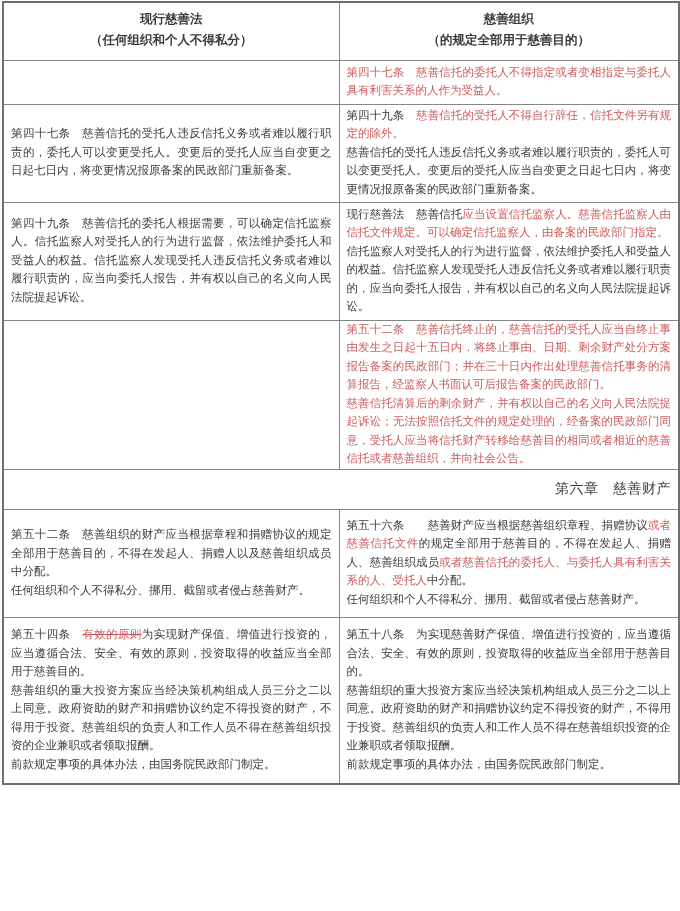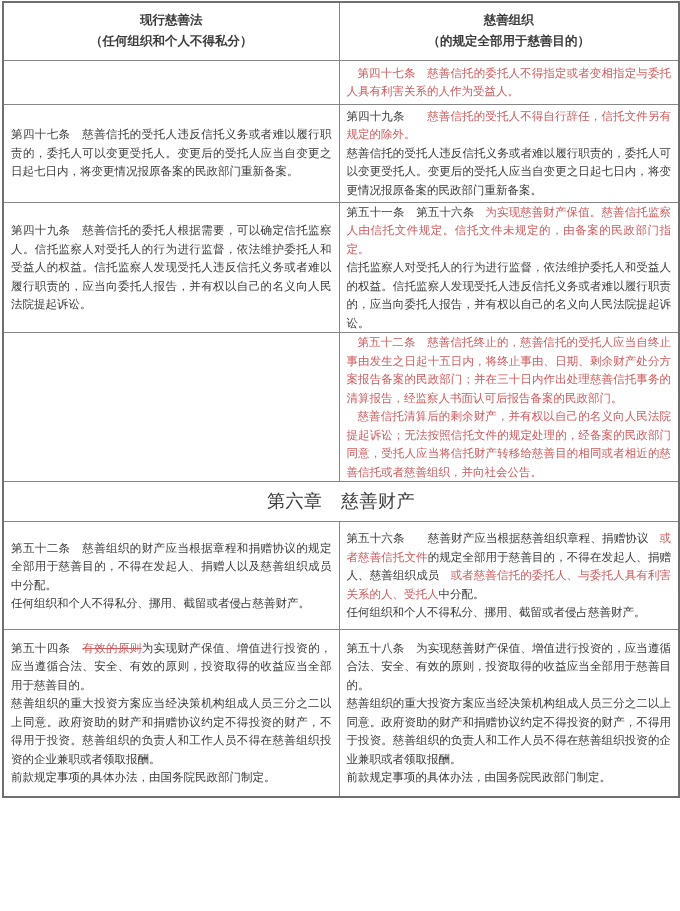--- a/index.html
+++ b/index.html
@@ -8,21 +8,21 @@
     width: 680px;
     height: 911px;
     background: #ffffff;
     overflow: hidden;
   }
   .page {
     width: 680px;
     height: 683px;
     box-sizing: border-box;
     padding: 1px 2px;
-    font-family: Liberation Sans, sans-serif;
+    font-family: Liberation Mono, monospace;
   }
   table.cmp {
     border-collapse: collapse;
     table-layout: fixed;
     width: 676px;
     border: 2px solid #6f6f6f;
   }
   .cmp th, .cmp td {
     border: 1px solid #868686;
     box-sizing: border-box;
@@ -36,25 +36,25 @@
   }
   .cmp th {
     font-weight: bold;
     text-align: center;
     font-size: 12.5px;
     line-height: 21px;
     padding: 4px 6px;
   }
   .cmp p { margin: 0; }
   .k  { color: #3b3b3b; }
-  .r  { color: #cd5b5d; margin-left: 11px; }
+  .r  { color: #cd5b5d; }
   .rs { color: #cd5b5d; text-decoration: line-through; }
   td.chapter {
-    text-align: center;
-    font-size: 18px;
+    text-align: right;
+    font-size: 14px;
     letter-spacing: 0.5px;
   }
   tr.hh { height: 58px; }
   tr.h0 { height: 44px; }
   tr.h1 { height: 98px; }
   tr.h2 { height: 118px; }
   tr.h3 { height: 149px; }
   tr.hc { height: 40px; }
   tr.h4 { height: 123px; }
   tr.h5 { height: 108px; }
@@ -98,21 +98,21 @@
           <p><span class="k">第四十九条　</span><span class="r">慈善信托的受托人不得自行辞任，信托文件另有规定的除外。</span></p>
           <p><span class="k">慈善信托的受托人违反信托义务或者难以履行职责的，委托人可以变更受托人。变更后的受托人应当自变更之日起七日内，将变更情况报原备案的民政部门重新备案。</span></p>
         </td>
       </tr>
 
       <tr class="h2">
         <td class="cell">
           <p><span class="k">第四十九条　慈善信托的委托人根据需要，可以确定信托监察人。信托监察人对受托人的行为进行监督，依法维护委托人和受益人的权益。信托监察人发现受托人违反信托义务或者难以履行职责的，应当向委托人报告，并有权以自己的名义向人民法院提起诉讼。</span></p>
         </td>
         <td class="cell">
-          <p><span class="k">第五十一条　第五十六条</span><span class="r">为实现慈善财产保值。慈善信托监察人由信托文件规定。信托文件未规定的，由备案的民政部门指定。</span></p>
+          <p><span class="k">现行慈善法　慈善信托</span><span class="r">应当设置信托监察人。慈善信托监察人由信托文件规定。可以确定信托监察人，由备案的民政部门指定。</span></p>
           <p><span class="k">信托监察人对受托人的行为进行监督，依法维护委托人和受益人的权益。信托监察人发现受托人违反信托义务或者难以履行职责的，应当向委托人报告，并有权以自己的名义向人民法院提起诉讼。</span></p>
         </td>
       </tr>
 
       <tr class="h3">
         <td class="cell"></td>
         <td class="cell">
           <p><span class="r">第五十二条　慈善信托终止的，慈善信托的受托人应当自终止事由发生之日起十五日内，将终止事由、日期、剩余财产处分方案报告备案的民政部门；并在三十日内作出处理慈善信托事务的清算报告，经监察人书面认可后报告备案的民政部门。</span></p>
           <p><span class="r">慈善信托清算后的剩余财产，并有权以自己的名义向人民法院提起诉讼；无法按照信托文件的规定处理的，经备案的民政部门同意，受托人应当将信托财产转移给慈善目的相同或者相近的慈善信托或者慈善组织，并向社会公告。</span></p>
         </td>

